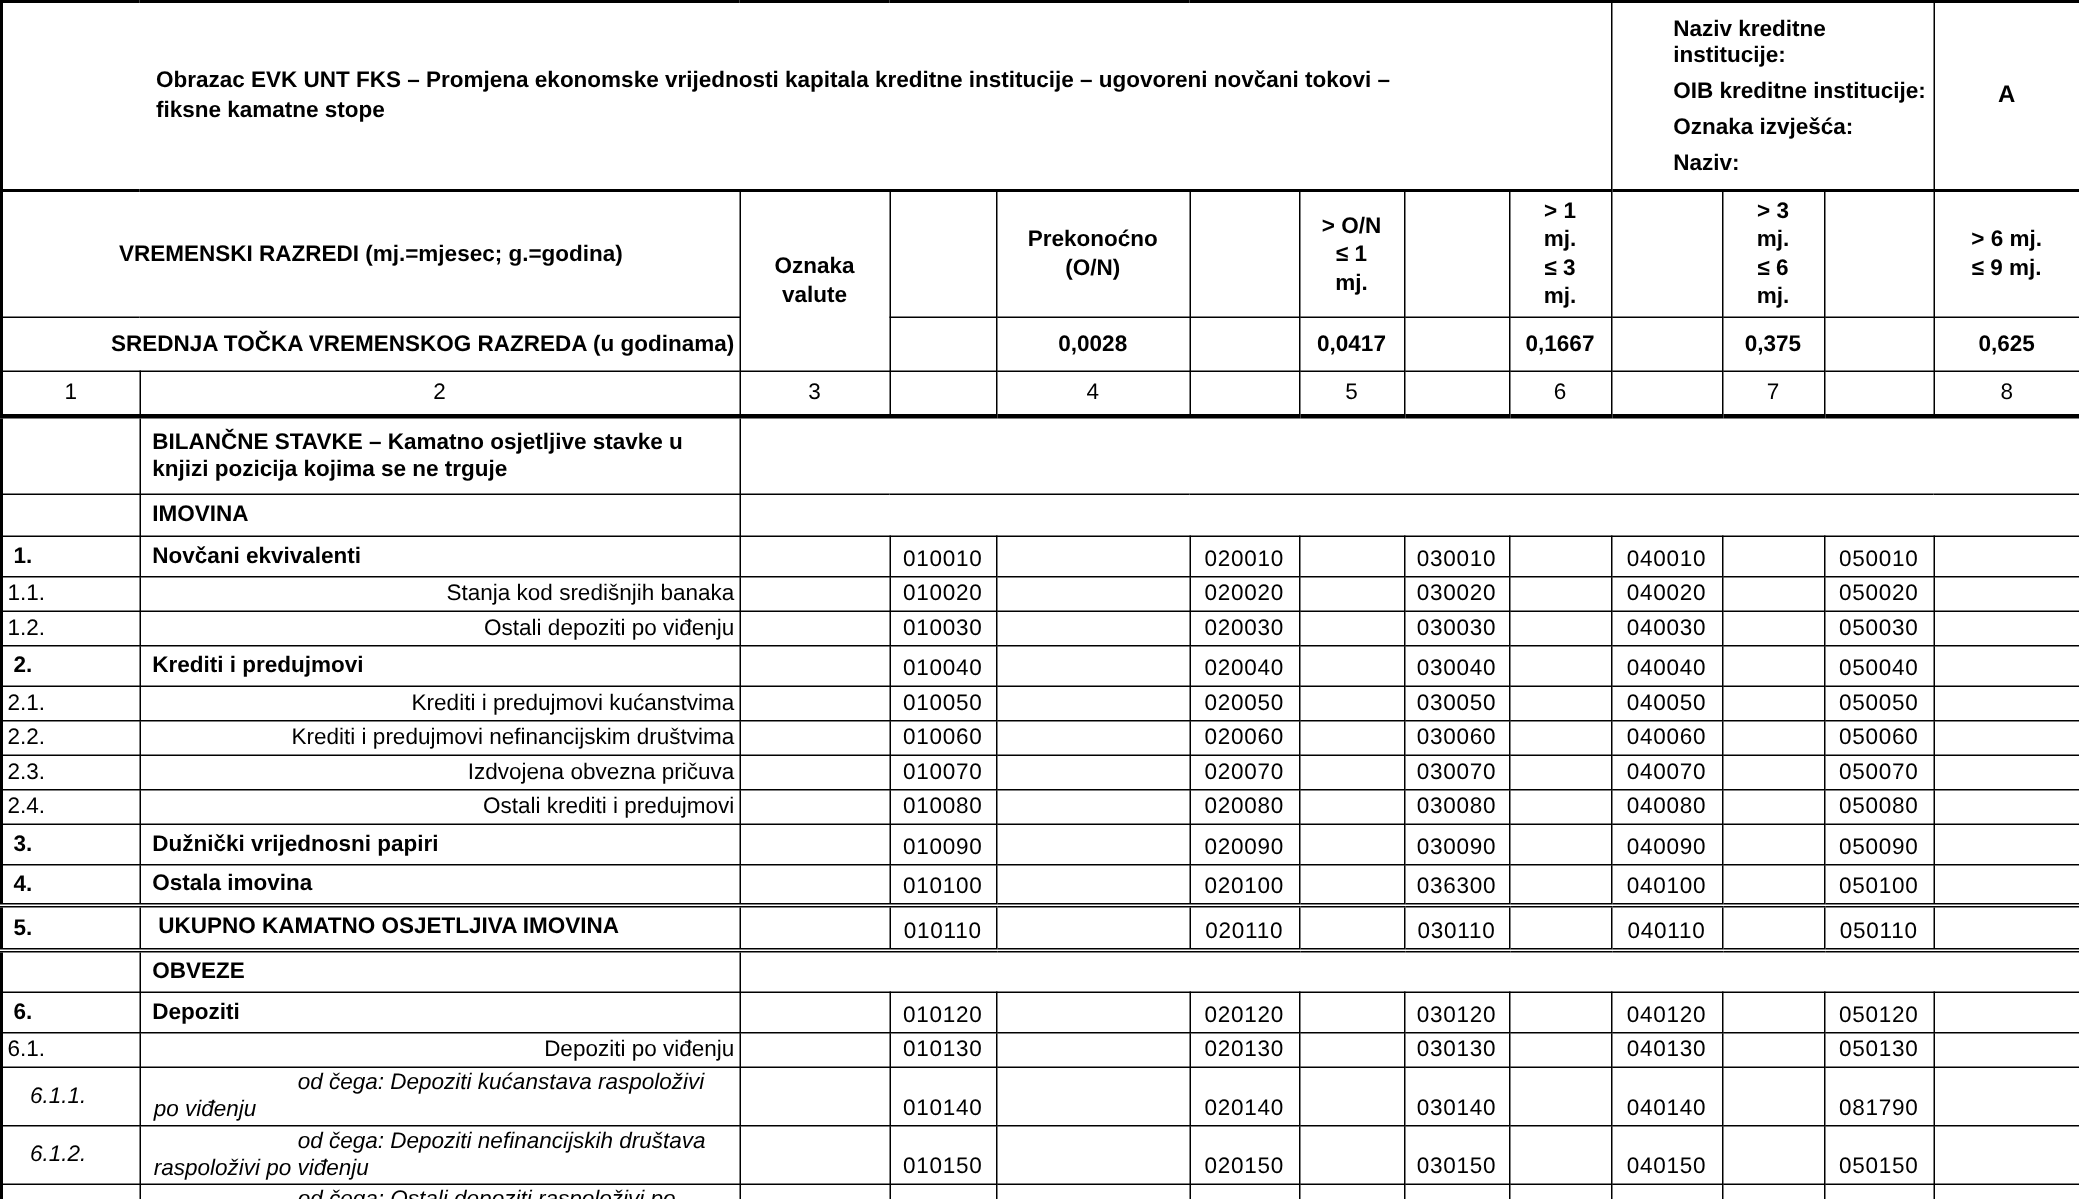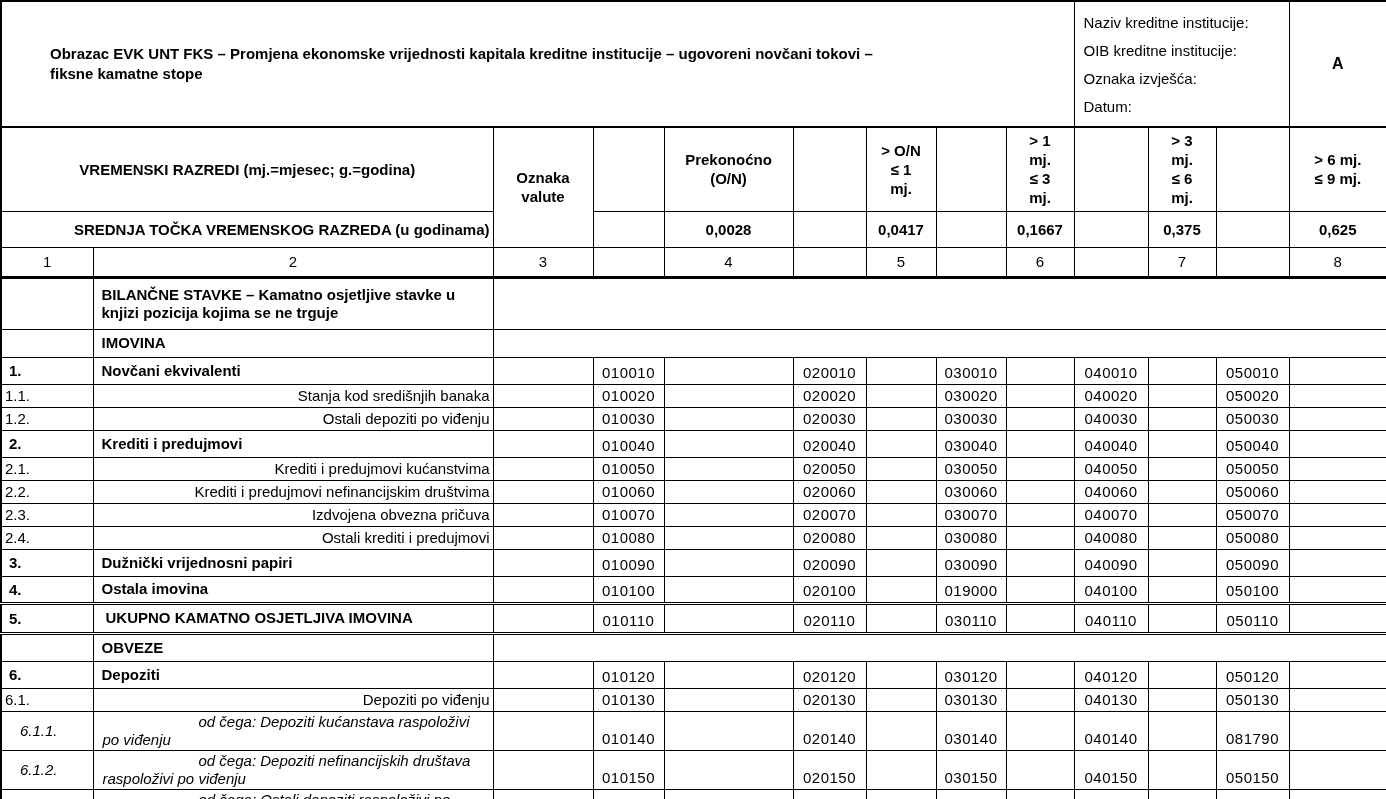--- a/index.html
+++ b/index.html
@@ -21,31 +21,31 @@
     padding: 1px 3px;
     font-size: 15px;
     vertical-align: middle;
     overflow: hidden;
   }
 
   
   tr.r-title td { height: 126px; border-bottom: 2px solid #000; }
   td.title-cell {
     font-weight: 700;
-    padding-left: 48px;
+    padding-left: 102px;
     padding-right: 40px;
     white-space: pre-line;
     line-height: 20px;
   }
   td.info-cell { padding: 0; }
   .info-wrap {
     display: flex; flex-direction: column; justify-content: space-around;
     height: 100%; padding: 6px 2px 6px 9px; box-sizing: border-box;
   }
-  .info-line { font-weight: 400; font-size: 15px; }
+  .info-line { font-weight: 700; font-size: 15px; margin-left: 32px; }
   td.a-cell { text-align: center; font-weight: 700; font-size: 16px; }
 
   tr.r-buckets td { height: 84px; text-align: center; font-weight: 700; white-space: pre-line; line-height: 19px; }
   td.vrem-cell { text-align: center; }
   td.valuta-head { text-align: center; }
   tr.r-mid td { height: 36px; text-align: center; font-weight: 700; }
   tr.r-mid td.mid-label { text-align: right; }
 
   tr.r-nums td { height: 30px; text-align: center; font-weight: 400; border-bottom: 3px solid #000; }
 
@@ -97,21 +97,21 @@
   <tbody>
 
     <tr class="r-title">
       <td class="title-cell" colspan="9">Obrazac EVK UNT FKS – Promjena ekonomske vrijednosti kapitala kreditne institucije – ugovoreni novčani tokovi –
 fiksne kamatne stope</td>
       <td class="info-cell" colspan="3">
         <div class="info-wrap">
           <div class="info-line">Naziv kreditne institucije:</div>
           <div class="info-line">OIB kreditne institucije:</div>
           <div class="info-line">Oznaka izvješća:</div>
-          <div class="info-line">Datum:</div>
+          <div class="info-line">Naziv:</div>
         </div>
       </td>
       <td class="a-cell">A</td>
     </tr>
 
     <tr class="r-buckets">
       <td class="vrem-cell" colspan="2">VREMENSKI RAZREDI (mj.=mjesec; g.=godina)</td>
       <td class="valuta-head" rowspan="2">Oznaka
 valute</td>
       <td></td>
@@ -312,21 +312,21 @@
         <td class="val"></td>
       </tr>
       <tr class="r-main">
         <td class="no">4.</td>
         <td class="desc">Ostala imovina</td>
         <td class="valuta"></td>
         <td class="code">010100</td>
         <td class="val"></td>
         <td class="code">020100</td>
         <td class="val"></td>
-        <td class="code">019000</td>
+        <td class="code">036300</td>
         <td class="val"></td>
         <td class="code">040100</td>
         <td class="val"></td>
         <td class="code">050100</td>
         <td class="val"></td>
       </tr>
       <tr class="r-total">
         <td class="no">5.</td>
         <td class="desc">UKUPNO KAMATNO OSJETLJIVA IMOVINA</td>
         <td class="valuta"></td>

